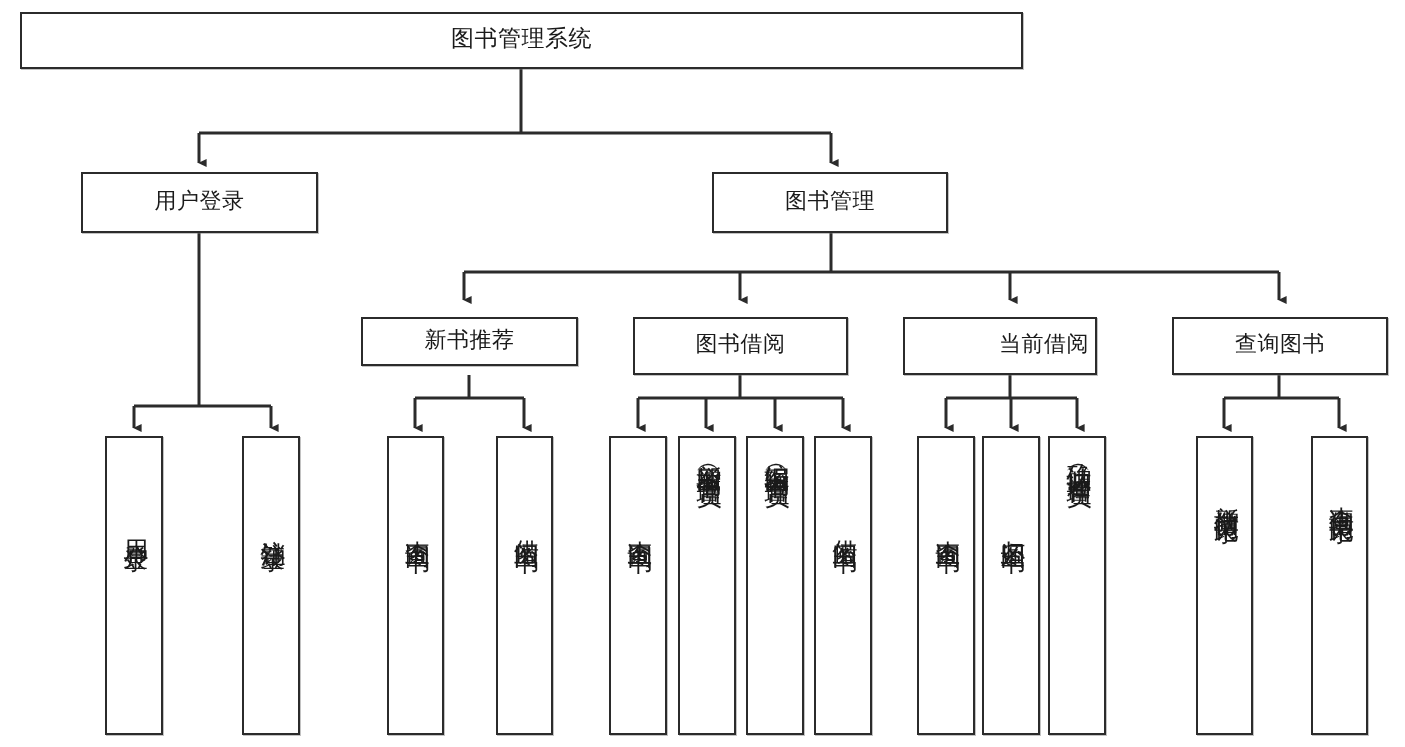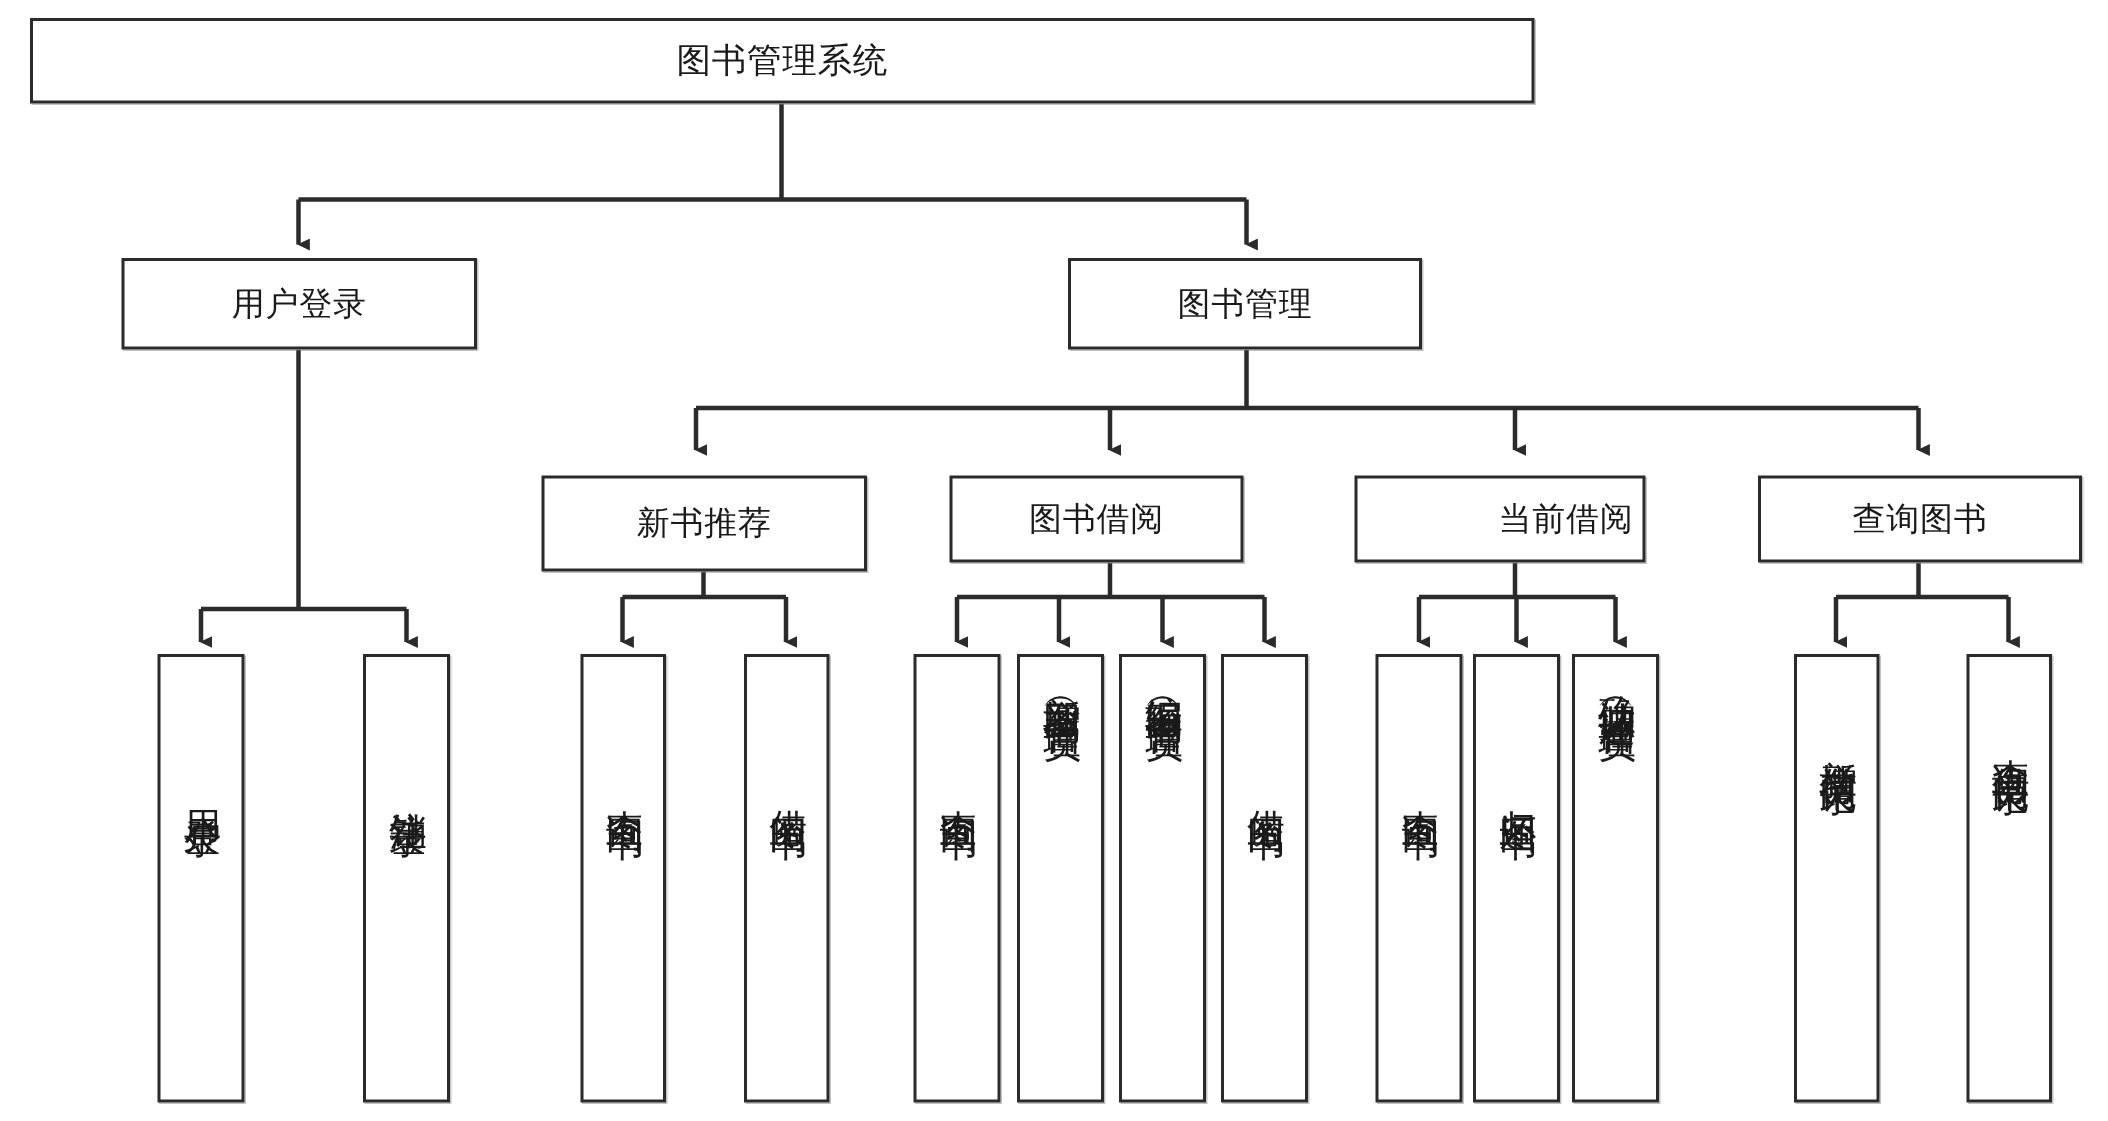--- a/index.html
+++ b/index.html
@@ -29,20 +29,21 @@
   .node {
     position: absolute;
     box-sizing: border-box;
     background: #ffffff;
     border: 2px solid #2b2b2b;
     display: flex;
     align-items: center;
     justify-content: center;
     color: #1a1a1a;
     box-shadow: 1px 1px 0 rgba(120,120,120,0.45);
+    font-family: Liberation Mono, monospace;
   }
   .node-label {
     display: block;
     text-align: center;
     line-height: 1.18;
     letter-spacing: 0.5px;
   }
   
   .node.horiz {
     padding: 2px 6px;
@@ -137,24 +138,24 @@
     <span class="node-label">图书管理系统</span>
   </div>
 
   <div class="node horiz" style="left:81px; top:172px; width:237px; height:61px;">
     <span class="node-label">用户登录</span>
   </div>
   <div class="node horiz" style="left:712px; top:172px; width:236px; height:61px;">
     <span class="node-label">图书管理</span>
   </div>
 
-  <div class="node horiz" style="left:361px; top:317px; width:217px; height:64px;">
+  <div class="node horiz" style="left:361px; top:317px; width:217px; height:49px;">
     <span class="node-label">新书推荐</span>
   </div>
-  <div class="node horiz" style="left:633px; top:317px; width:196px; height:58px;">
+  <div class="node horiz" style="left:633px; top:317px; width:215px; height:58px;">
     <span class="node-label">图书借阅</span>
   </div>
   <div class="node horiz" style="left:903px; top:317px; width:194px; height:58px;justify-content:flex-end;">
     <span class="node-label">当前借阅</span>
   </div>
   <div class="node horiz" style="left:1172px; top:317px; width:216px; height:58px;">
     <span class="node-label">查询图书</span>
   </div>
 
   <div class="node vert" style="left:105px; top:436px; width:58px; height:299px; padding-top:82px;">

